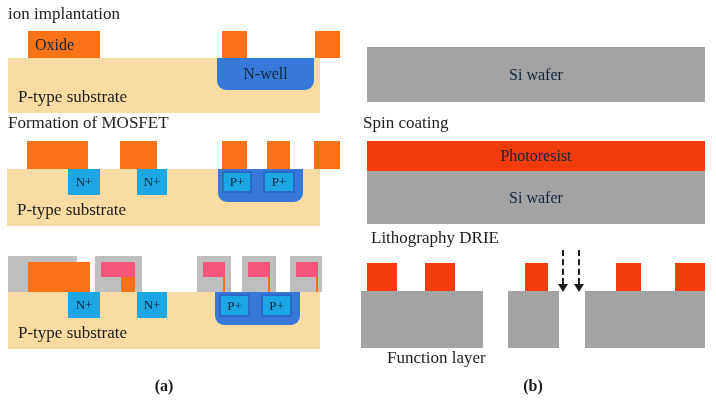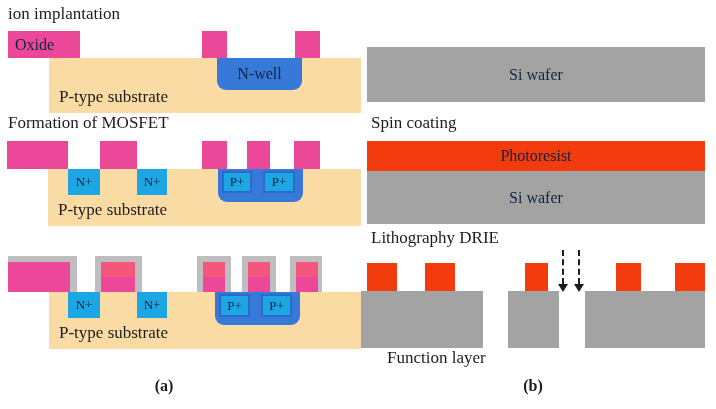--- a/index.html
+++ b/index.html
@@ -1,21 +1,21 @@
 <!DOCTYPE html>
 <html><head>
 <meta charset="utf-8">
 <style>
   html,body{margin:0;padding:0;background:#ffffff;}
   #fig{position:relative;width:716px;height:409px;background:#ffffff;overflow:hidden;
        font-family:"Liberation Serif", "DejaVu Serif", serif;}
   .abs{position:absolute;box-sizing:border-box;}
   .ttl{position:absolute;font-size:17px;color:#1c1c1c;white-space:nowrap;line-height:1.1;}
-  .green{background:#ec4899;}
-  .tan{background:#fbdba4;margin-left:41px;}
+  .green{background:#f97316;margin-left:20px;}
+  .tan{background:#fbdba4;}
   .doped{background:#1ca7e4;}
   .well{background:#3679d9;border-radius:0 0 9px 9px;}
   .pink{background:#f4577b;}
   .gray{background:#bebebe;}
   .wafer{background:#a3a3a3;}
   .resist{background:#f23c0e;}
   .cc{display:flex;align-items:center;justify-content:center;}
   .inlbl{font-size:16px;color:#10253d;white-space:nowrap;}
   .oxlbl{font-size:16px;color:#10253d;padding-left:7px;display:flex;align-items:center;height:100%;}
   .sublbl{position:absolute;left:10px;bottom:6px;font-size:17px;color:#1c1c1c;white-space:nowrap;}
@@ -36,21 +36,21 @@
 
   <div class="abs green" style="left:8px;top:31px;width:72px;height:27px">
     <span class="oxlbl">Oxide</span>
   </div>
   <div class="abs green" style="left:202px;top:31px;width:25px;height:27px"></div>
   <div class="abs green" style="left:295px;top:31px;width:25px;height:27px"></div>
 
   <div class="abs tan" style="left:8px;top:58px;width:312px;height:55px">
     <span class="sublbl">P-type substrate</span>
   </div>
-  <div class="abs well cc" style="left:217px;top:58px;width:85px;height:32px">
+  <div class="abs well cc" style="left:217px;top:58px;width:97px;height:32px">
     <span class="inlbl">N-well</span>
   </div>
 
   <span class="ttl" style="left:8px;top:114px">Formation of MOSFET</span>
 
   <div class="abs green" style="left:7px;top:141px;width:61px;height:28px"></div>
   <div class="abs green" style="left:100px;top:141px;width:37px;height:28px"></div>
   <div class="abs green" style="left:202px;top:141px;width:25px;height:28px"></div>
   <div class="abs green" style="left:247px;top:141px;width:23px;height:28px"></div>
   <div class="abs green" style="left:294px;top:141px;width:26px;height:28px"></div>
@@ -113,21 +113,21 @@
   <div class="abs doped cc" style="left:261px;top:294px;width:31px;height:23px;border:2px solid #2b6ac8">
     <span class="dop-lbl">P+</span>
   </div>
 
   <div class="cap" style="left:8px;top:377px;width:312px">(a)</div>
 
   <div class="abs wafer cc" style="left:367px;top:47px;width:338px;height:55px">
     <span class="inlbl">Si wafer</span>
   </div>
 
-  <span class="ttl" style="left:371px;top:114px">Spin coating</span>
+  <span class="ttl" style="left:363px;top:114px">Spin coating</span>
   <div class="abs resist cc" style="left:367px;top:141px;width:338px;height:30px">
     <span class="inlbl">Photoresist</span>
   </div>
   <div class="abs wafer cc" style="left:367px;top:171px;width:338px;height:53px">
     <span class="inlbl">Si wafer</span>
   </div>
 
   <span class="ttl" style="left:371px;top:229px">Lithography DRIE</span>
 
   <div class="abs resist" style="left:367px;top:263px;width:30px;height:28px"></div>

